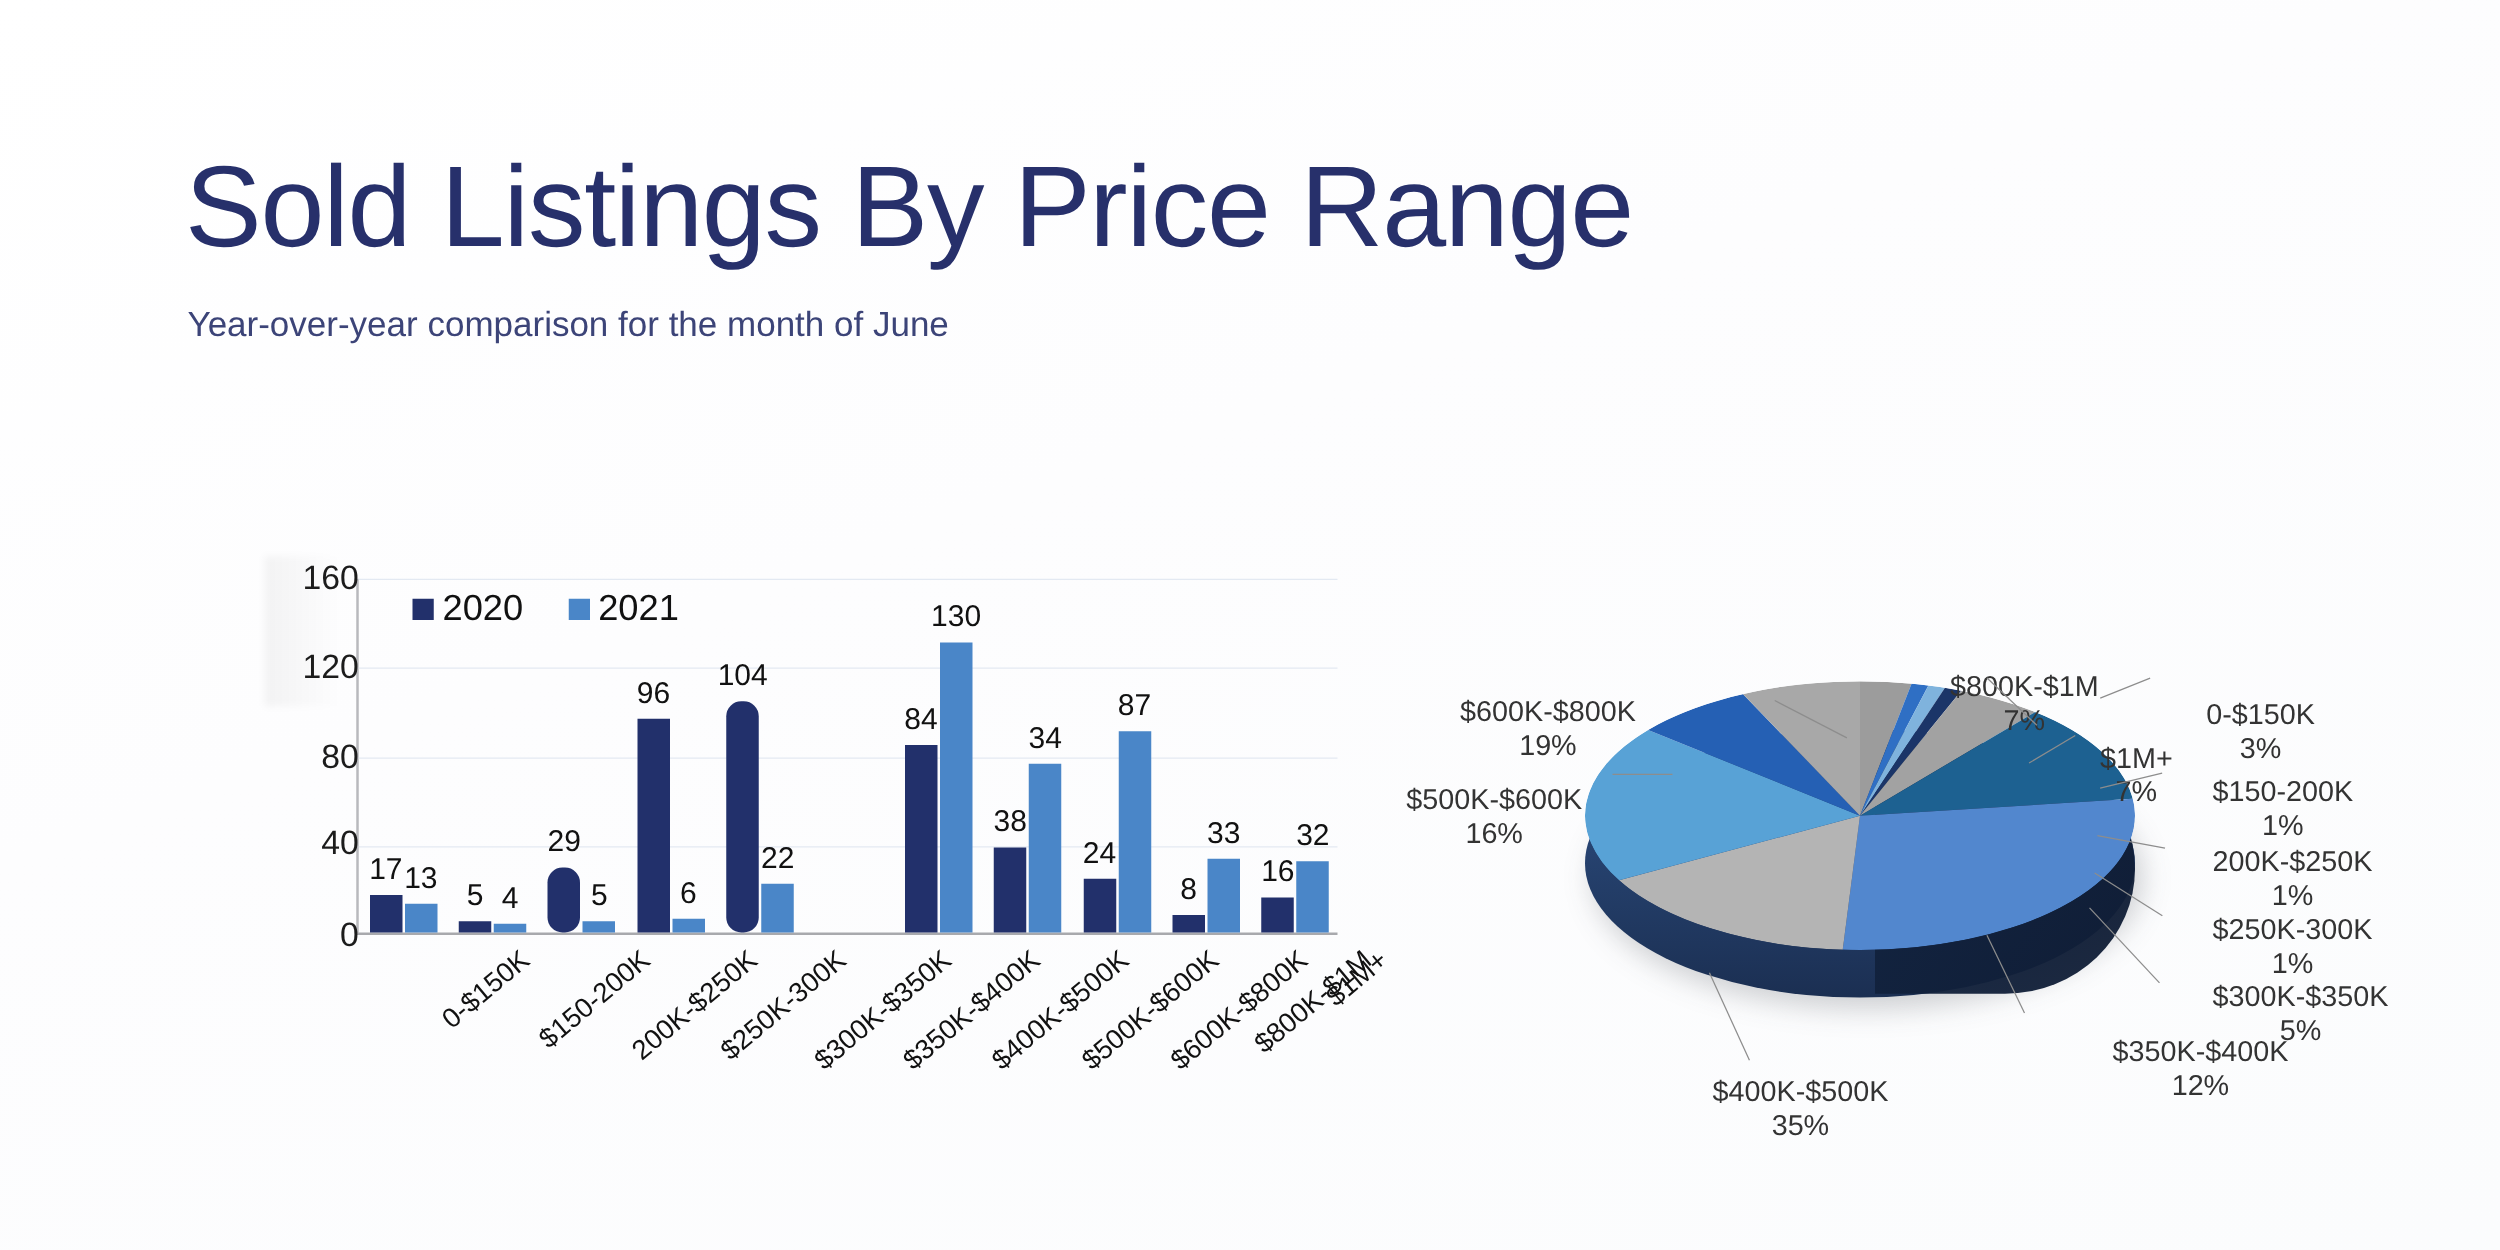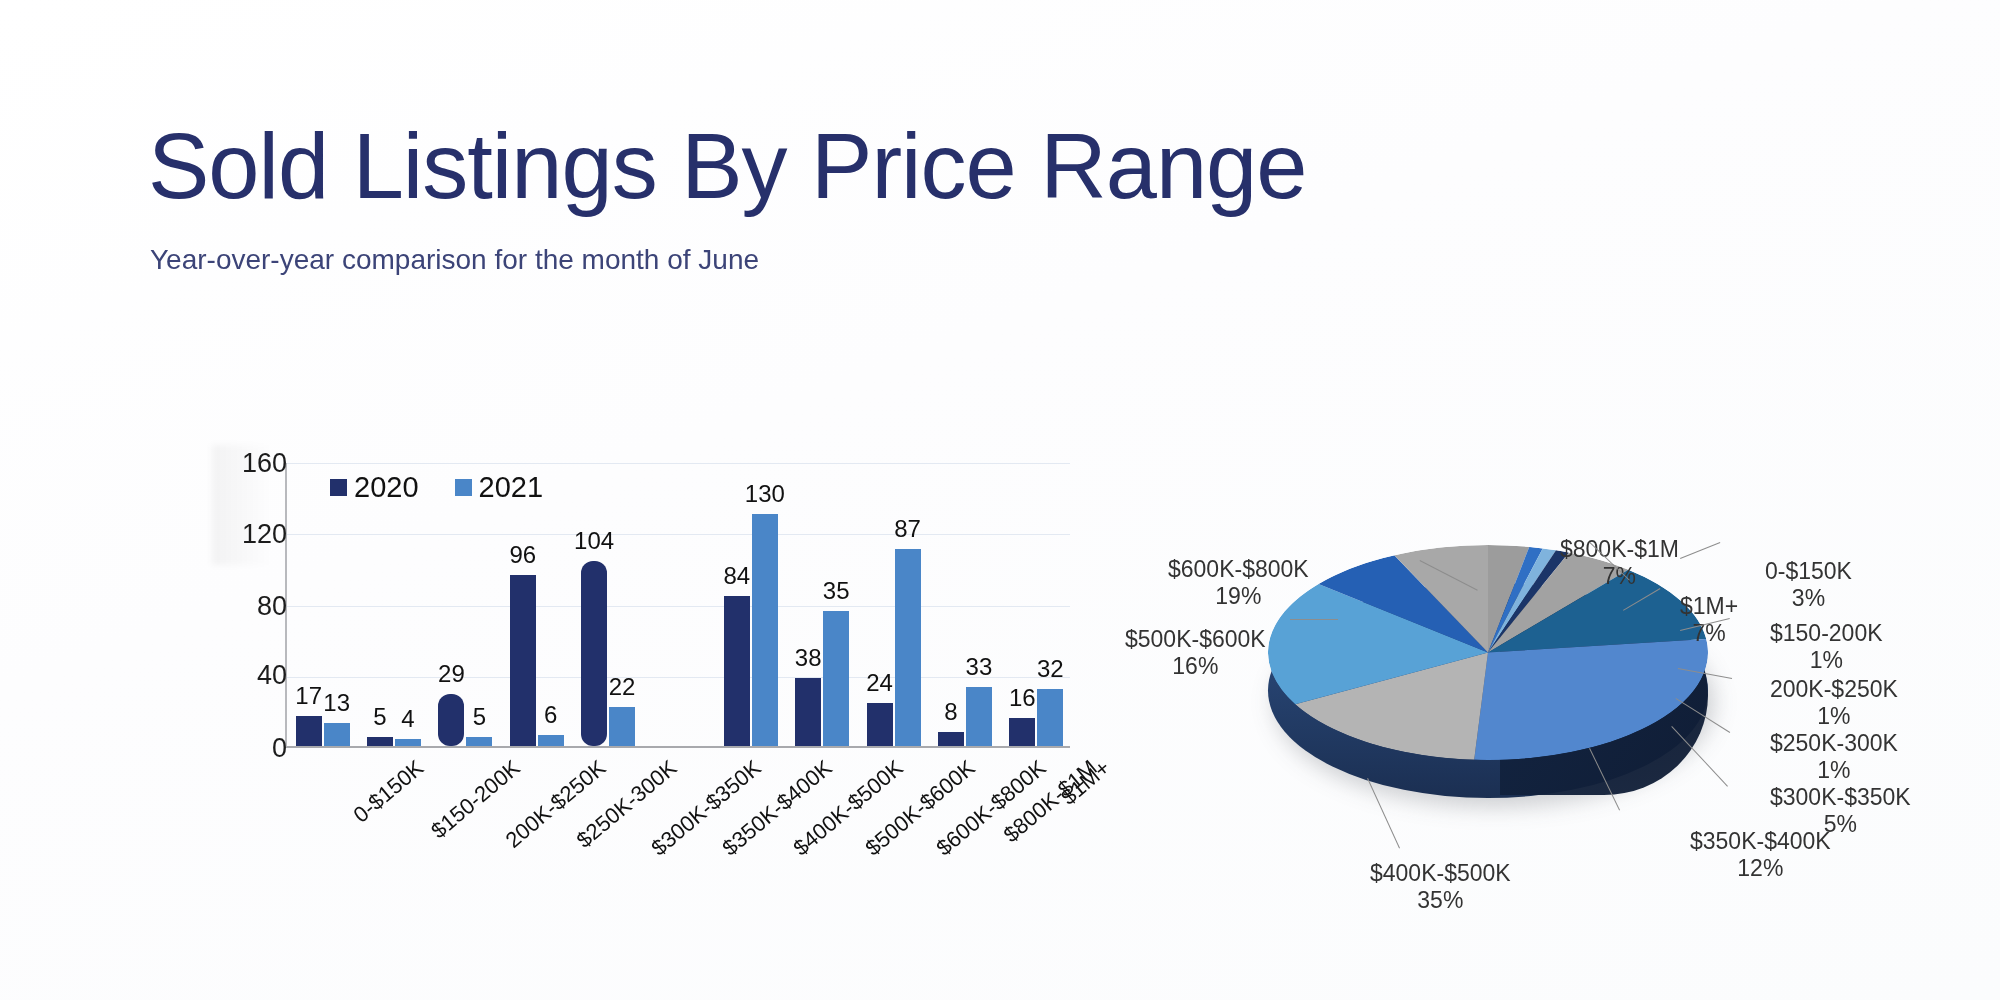--- a/index.html
+++ b/index.html
@@ -188,28 +188,28 @@
           </div>
           <div class="bar y2021" style="height: 231.562px; background: rgb(74, 134, 200);">
             <span class="val">130</span>
           </div>
         </div>
         <div class="group" style="left: 499.545px; width: 71.3636px;">
           <div class="bar y2020" style="height: 67.6875px; background: rgb(34, 48, 107);">
             <span class="val">38</span>
           </div>
           <div class="bar y2021" style="height: 135.375px; background: rgb(74, 134, 200);">
-            <span class="val">35</span>
+            <span class="val">34</span>
           </div>
         </div>
         <div class="group" style="left: 570.909px; width: 71.3636px;">
           <div class="bar y2020" style="height: 42.75px; background: rgb(34, 48, 107);">
             <span class="val">24</span>
           </div>
-          <div class="bar y2021" style="height: 197px; background: rgb(74, 134, 200);">
+          <div class="bar y2021" style="height: 161px; background: rgb(74, 134, 200);">
             <span class="val">87</span>
           </div>
         </div>
         <div class="group" style="left: 642.273px; width: 71.3636px;">
           <div class="bar y2020" style="height: 14.25px; background: rgb(34, 48, 107);">
             <span class="val">8</span>
           </div>
           <div class="bar y2021" style="height: 58.7812px; background: rgb(74, 134, 200);">
             <span class="val">33</span>
           </div>

